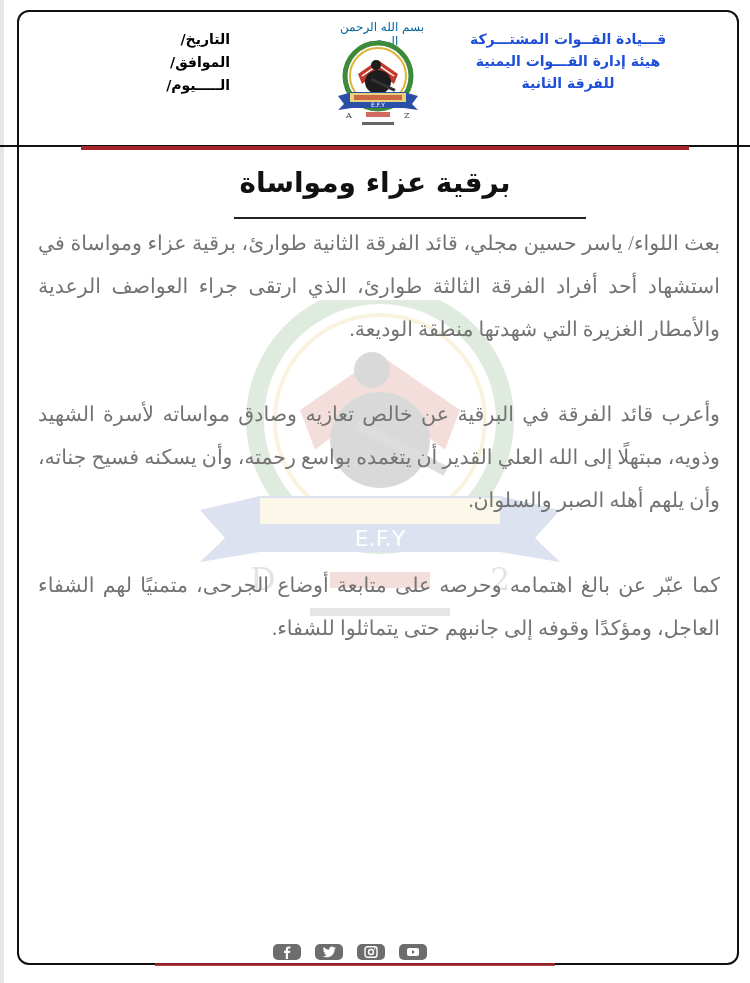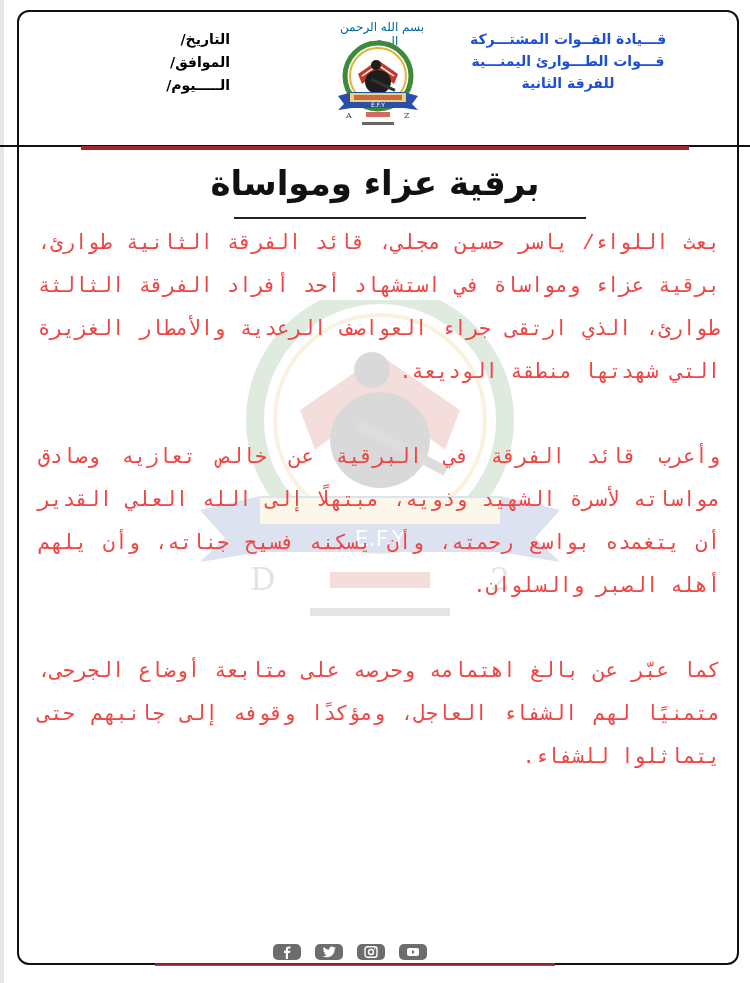--- a/index.html
+++ b/index.html
@@ -118,21 +118,21 @@
   
   .title {
     position: absolute;
     left: 0;
     width: 750px;
     top: 150px;
     text-align: center;
     direction: rtl;
     font-family: "DejaVu Sans", sans-serif;
     font-weight: bold;
-    font-size: 34px;
+    font-size: 28px;
     line-height: 66px;
     color: #111;
     border-radius: 15px;
   }
   .title-underline {
     position: absolute;
     left: 234px;
     top: 217px;
     width: 352px;
     height: 2px;
@@ -140,24 +140,24 @@
   }
   
   .body {
     position: absolute;
     left: 38px;
     right: 30px;
     top: 222px;
     direction: rtl;
     text-align: justify;
     text-align-last: right;
-    font-family: Liberation Mono, monospace;
+    font-family: Liberation Serif, serif;
     font-size: 20.5px;
     line-height: 43px;
-    color: #ef4444;
+    color: #737373;
   }
   .body p {
     margin: 0 0 42px 0;
   }
   .body p.closing {
     text-align: center;
     text-align-last: center;
     font-size: 18px;
     margin-top: -12px;
     padding-left: 80px;
@@ -185,21 +185,21 @@
 </head>
 <body>
 
 <div class="left-strip"></div>
 
 <div class="frame"></div>
 <div class="frame-bottom-red"></div>
 
 <div class="org">
   <div>قـــيادة القــوات المشتـــركة</div>
-  <div>قـــوات الطـــوارئ اليمنـــية</div>
+  <div>هيئة إدارة القـــوات اليمنية</div>
   <div>للفرقة الثانية</div>
 </div>
 
 <div class="meta">
   <div class="line">التاريخ/</div>
   <div class="line">الموافق/</div>
   <div class="line">الـــــيوم/</div>
 </div>
 
 <div class="basmala">بسم الله الرحمن الرحيم</div>

